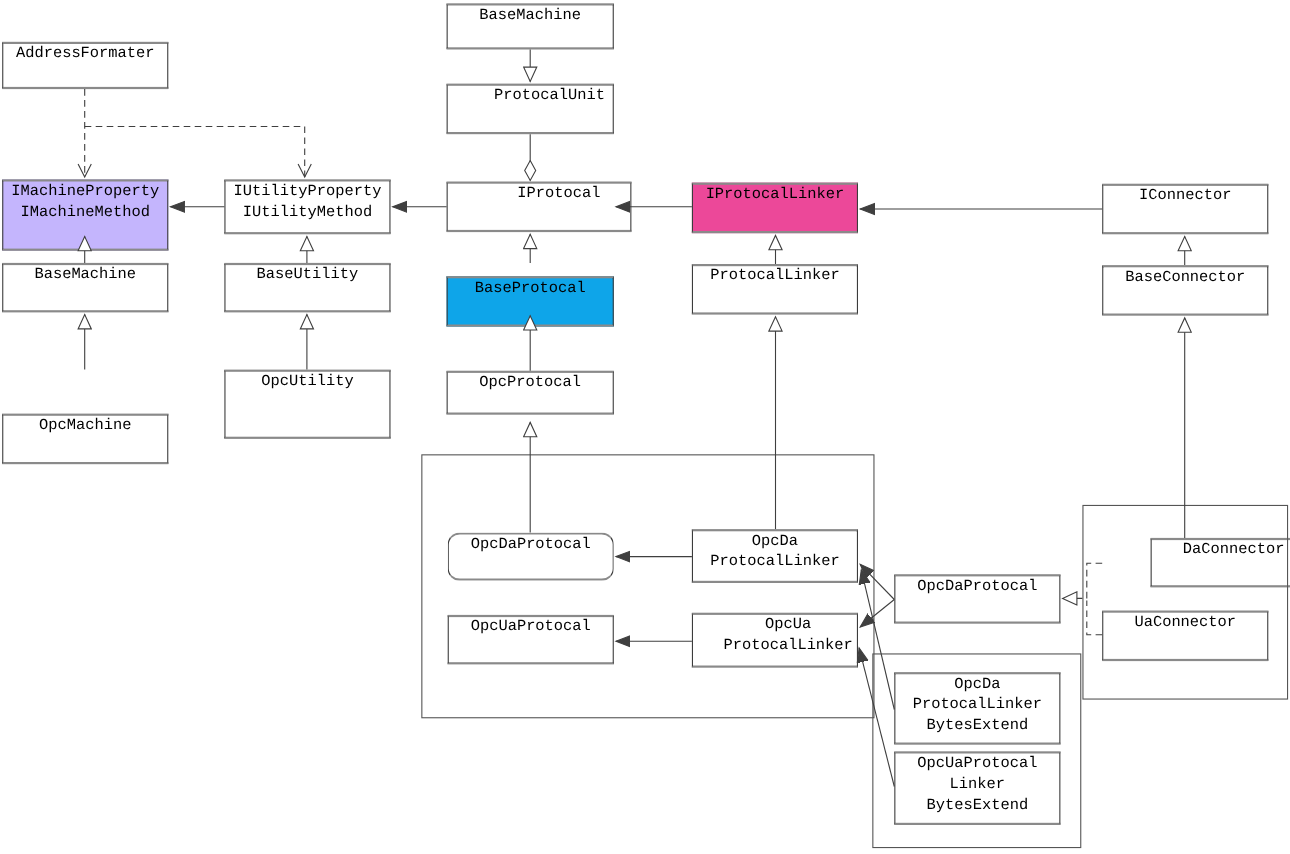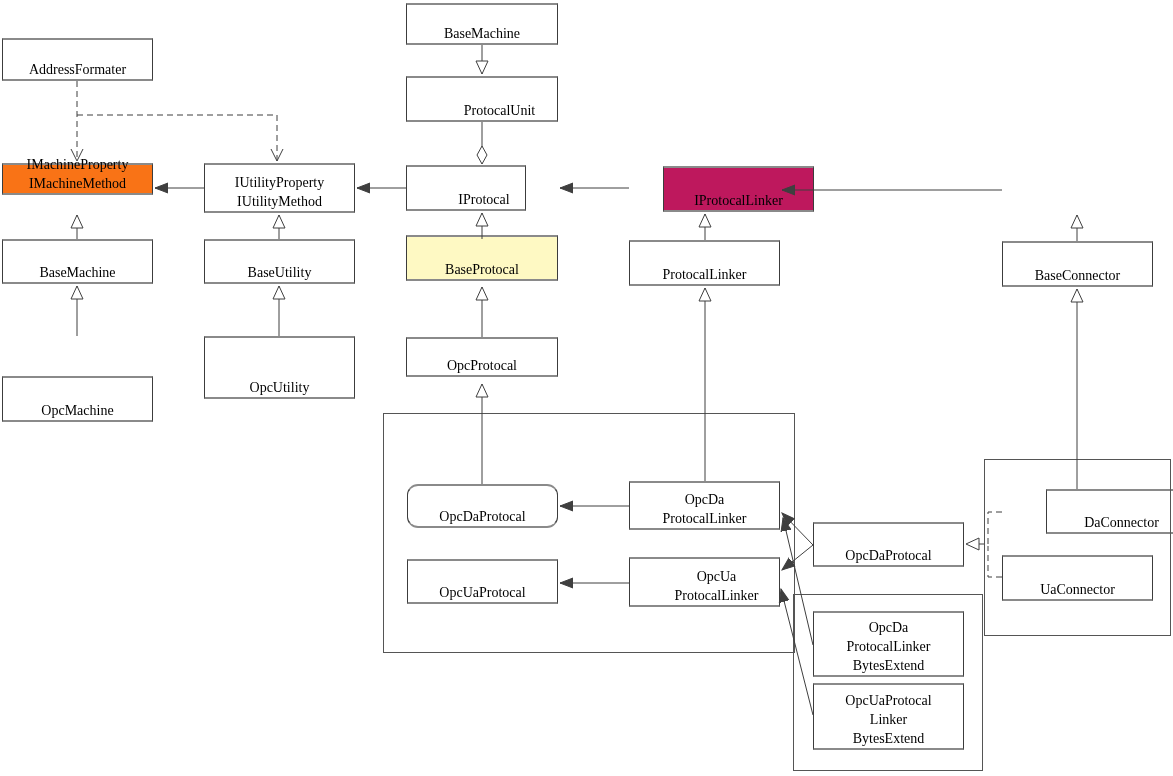--- a/index.html
+++ b/index.html
@@ -16,38 +16,37 @@
   }
   #nodes-layer{position:absolute;left:0;top:0;width:100%;height:100%;z-index:1;}
   .node{
     position:absolute;
     box-sizing:border-box;
     background:#ffffff;
     border-left:1px solid var(--box-border,#3c3c3c);
     border-right:1px solid var(--box-border,#3c3c3c);
     border-top:2px solid var(--box-border-light,#8a8a8a);
     border-bottom:2px solid var(--box-border-light,#8a8a8a);
-    display:flex;flex-direction:column;align-items:center;justify-content:flex-end;
+    display:flex;flex-direction:column;align-items:center;justify-content:flex-start;
     color:var(--text,#000000);
     font-size:14px;line-height:19px;
     white-space:nowrap;
     text-align:center;
-    font-family:Liberation Serif, serif;
   }
   .node .lbl{pointer-events:none;}
 </style>
 </head>
 <body>
 
 <div class="stage">
   <div id="nodes-layer">
       <div class="node" style="left: 2px; top: 38px; width: 151px; height: 43px; background: rgb(255, 255, 255);">
         <div class="lbl">AddressFormater</div>
       </div>
-      <div class="node" style="left: 2px; top: 163px; width: 151px; height: 32px; background: #f97316;">
+      <div class="node" style="left: 2px; top: 163px; width: 151px; height: 65px; background: #c4b5fd;">
         <div class="lbl">IMachineProperty</div>
         <div class="lbl">IMachineMethod</div>
       </div>
       <div class="node" style="left: 2px; top: 239px; width: 151px; height: 45px; background: rgb(255, 255, 255);">
         <div class="lbl">BaseMachine</div>
       </div>
       <div class="node" style="left: 2px; top: 336px; width: 151px; height: 46px; background: rgb(255, 255, 255); margin-top: 40px;">
         <div class="lbl">OpcMachine</div>
       </div>
       <div class="node" style="left: 204px; top: 163px; width: 151px; height: 50px; background: rgb(255, 255, 255);">
@@ -59,34 +58,37 @@
       </div>
       <div class="node" style="left: 204px; top: 336px; width: 151px; height: 63px; background: rgb(255, 255, 255);">
         <div class="lbl">OpcUtility</div>
       </div>
       <div class="node" style="left: 406px; top: 3px; width: 152px; height: 42px; background: rgb(255, 255, 255);">
         <div class="lbl">BaseMachine</div>
       </div>
       <div class="node" style="left: 406px; top: 76px; width: 152px; height: 46px; background: rgb(255, 255, 255); padding-left: 35px;">
         <div class="lbl">ProtocalUnit</div>
       </div>
-      <div class="node" style="left: 406px; top: 165px; width: 120px; height: 46px; background: rgb(255, 255, 255); padding-left: 36px;">
+      <div class="node" style="left: 406px; top: 165px; width: 168px; height: 46px; background: rgb(255, 255, 255); padding-left: 36px;">
         <div class="lbl">IProtocal</div>
       </div>
-      <div class="node" style="left: 406px; top: 235px; width: 152px; height: 46px; background: #fef9c3;">
+      <div class="node" style="left: 406px; top: 251px; width: 152px; height: 46px; background: #0ea5e9;">
         <div class="lbl">BaseProtocal</div>
       </div>
       <div class="node" style="left: 406px; top: 337px; width: 152px; height: 40px; background: rgb(255, 255, 255);">
         <div class="lbl">OpcProtocal</div>
       </div>
-      <div class="node" style="left: 663px; top: 166px; width: 151px; height: 46px; background: #be185d;">
+      <div class="node" style="left: 629px; top: 166px; width: 151px; height: 46px; background: #ec4899;">
         <div class="lbl">IProtocalLinker</div>
       </div>
       <div class="node" style="left: 629px; top: 240px; width: 151px; height: 46px; background: rgb(255, 255, 255);">
         <div class="lbl">ProtocalLinker</div>
+      </div>
+      <div class="node" style="left: 1002px; top: 167px; width: 151px; height: 46px; background: rgb(255, 255, 255);">
+        <div class="lbl">IConnector</div>
       </div>
       <div class="node" style="left: 1002px; top: 241px; width: 151px; height: 46px; background: rgb(255, 255, 255);">
         <div class="lbl">BaseConnector</div>
       </div>
       <div class="node" style="left: 407px; top: 484px; width: 151px; height: 44px; background: rgb(255, 255, 255); border-radius: 11px;">
         <div class="lbl">OpcDaProtocal</div>
       </div>
       <div class="node" style="left: 407px; top: 559px; width: 151px; height: 45px; background: rgb(255, 255, 255);">
         <div class="lbl">OpcUaProtocal</div>
       </div>

